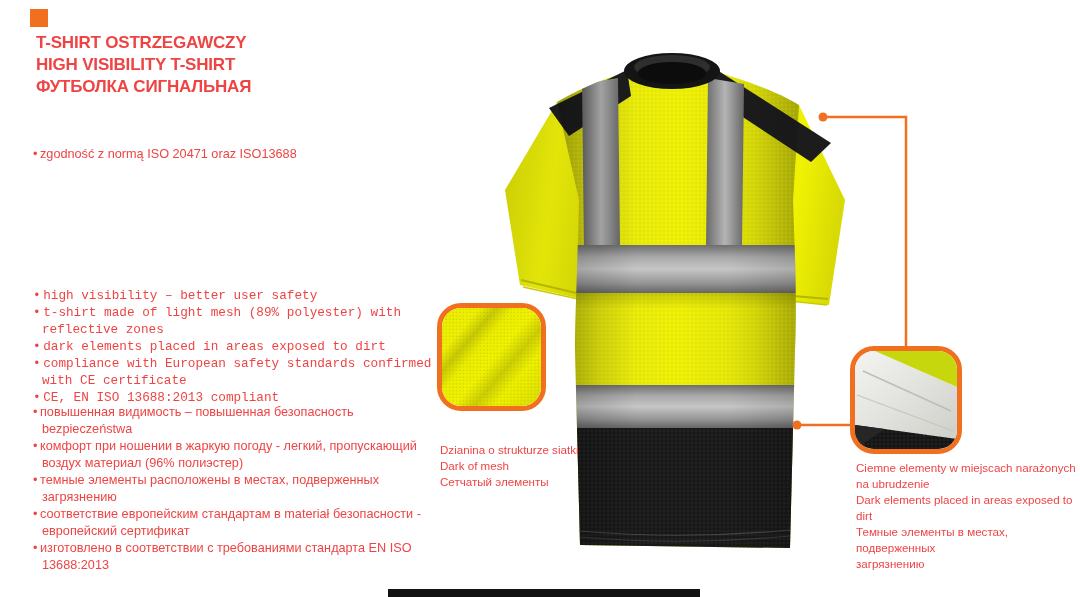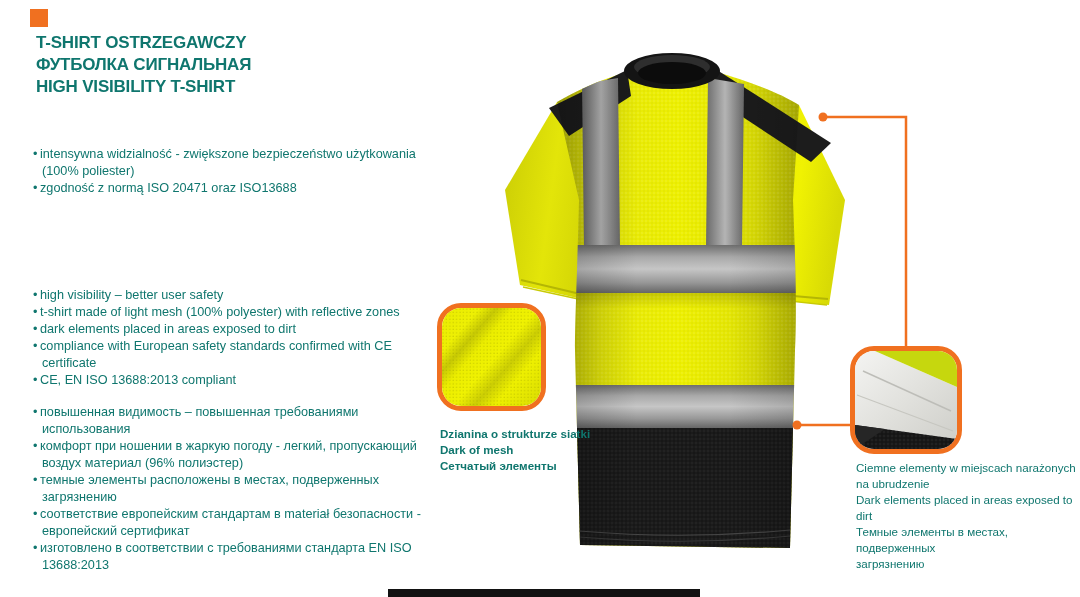--- a/index.html
+++ b/index.html
@@ -1,79 +1,78 @@
 <!DOCTYPE html>
 <html><head>
 <meta charset="utf-8">
 <style>
   html,body{margin:0;padding:0;background:#fff;}
   .page{position:relative;width:1080px;height:597px;background:#ffffff;overflow:hidden;
-        font-family:"Liberation Sans",sans-serif;color:#0f766e;}
+        font-family:"Liberation Sans",sans-serif;color:#ef4444;}
   .abs{position:absolute;}
   
   .brand{left:30px;top:9px;width:18px;height:18px;background:#f07020;}
   
   .title{left:36px;top:32px;width:420px;font-weight:700;font-size:17px;line-height:22px;
          letter-spacing:-0.2px;text-transform:uppercase;}
   
   .feat{left:33px;width:408px;font-size:12.7px;line-height:17px;}
   .feat ul{margin:0;padding:0;list-style:none;}
   .feat li{padding-left:9px;text-indent:-9px;}
   .feat li::before{content:"\2022\2009";}
   .feat-pl{top:146px;}
-  .feat-en{top:287px;}
+  .feat-en{top:287px;font-family:Liberation Mono, monospace;}
   .feat-ru{top:404px;}
   
   .shirt{left:479px;top:50px;width:368px;height:515px;z-index:1;}
   
   .overlay{left:0;top:0;width:1080px;height:597px;z-index:2;pointer-events:none;}
   
   .thumb{box-sizing:border-box;border:5px solid #f07020;border-radius:24px;overflow:hidden;
          background:#fff;z-index:3;}
   .thumb svg{display:block;}
   .thumb-mesh{left:437px;top:303px;width:109px;height:108px;}
   .thumb-dark{left:850px;top:346px;width:112px;height:108px;}
   
   .caption{font-size:11.6px;line-height:16px;z-index:4;}
-  .cap-mesh{left:440px;top:426px;width:220px;font-weight:bold;}
+  .cap-mesh{left:440px;top:442px;width:220px;}
   .cap-dark{left:856px;top:460px;width:230px;}
   
   .footerbar{left:388px;top:589px;width:312px;height:8px;background:#121212;}
 </style>
 </head>
 <body>
 
 <div class="page">
 
   <div class="abs brand"></div>
 
   <div class="abs title">
       <div>T-SHIRT OSTRZEGAWCZY</div>
+      <div>HIGH VISIBILITY T-SHIRT</div>
       <div>ФУТБОЛКА СИГНАЛЬНАЯ</div>
-      <div>HIGH VISIBILITY T-SHIRT</div>
     </div>
 
   <div class="abs feat feat-pl">
     <ul>
-        <li>intensywna widzialność - zwiększone bezpieczeństwo użytkowania (100% poliester)</li>
         <li>zgodność z normą ISO 20471 oraz ISO13688</li>
       </ul>
   </div>
   <div class="abs feat feat-en">
     <ul>
         <li>high visibility – better user safety</li>
-        <li>t-shirt made of light mesh (100% polyester) with reflective zones</li>
+        <li>t-shirt made of light mesh (89% polyester) with reflective zones</li>
         <li>dark elements placed in areas exposed to dirt</li>
         <li>compliance with European safety standards confirmed with CE certificate</li>
         <li>CE, EN ISO 13688:2013 compliant</li>
       </ul>
   </div>
   <div class="abs feat feat-ru">
     <ul>
-        <li>повышенная видимость – повышенная требованиями использования</li>
+        <li>повышенная видимость – повышенная безопасность bezpieczeństwa</li>
         <li>комфорт при ношении в жаркую погоду - легкий, пропускающий воздух материал (96% полиэстер)</li>
         <li>темные элементы расположены в местах, подверженных загрязнению</li>
         <li>соответствие европейским стандартам в materiał безопасности - европейский сертификат</li>
         <li>изготовлено в соответствии с требованиями стандарта EN ISO 13688:2013</li>
       </ul>
   </div>
 
   <div class="abs shirt">
     <svg width="368" height="515" viewBox="0 0 368 515" xmlns="http://www.w3.org/2000/svg">
       <defs>

